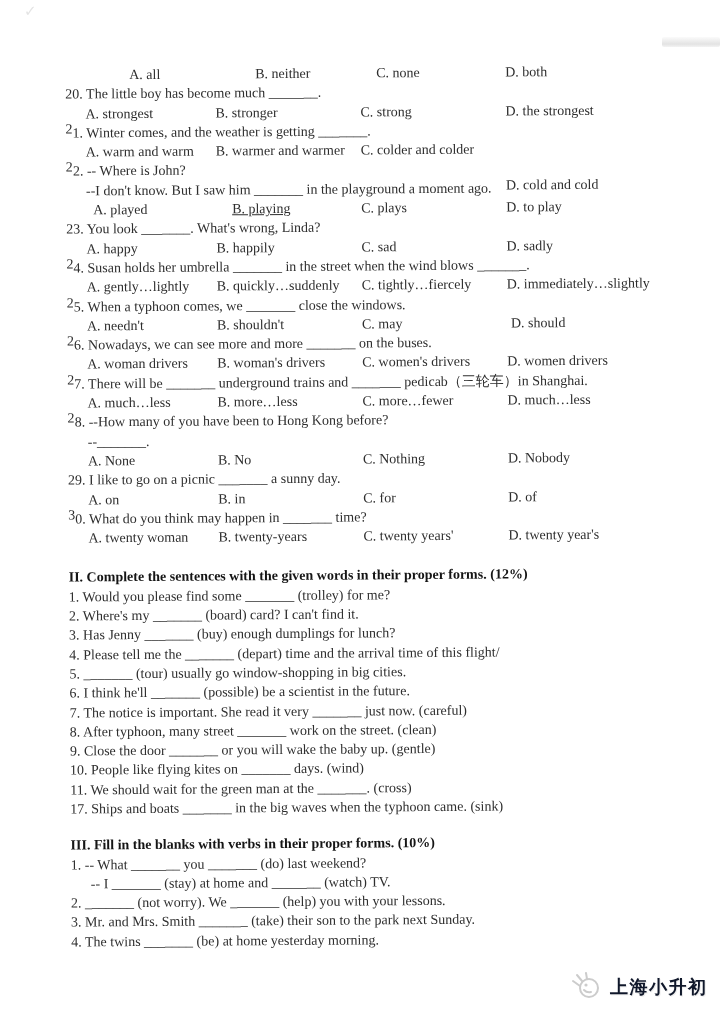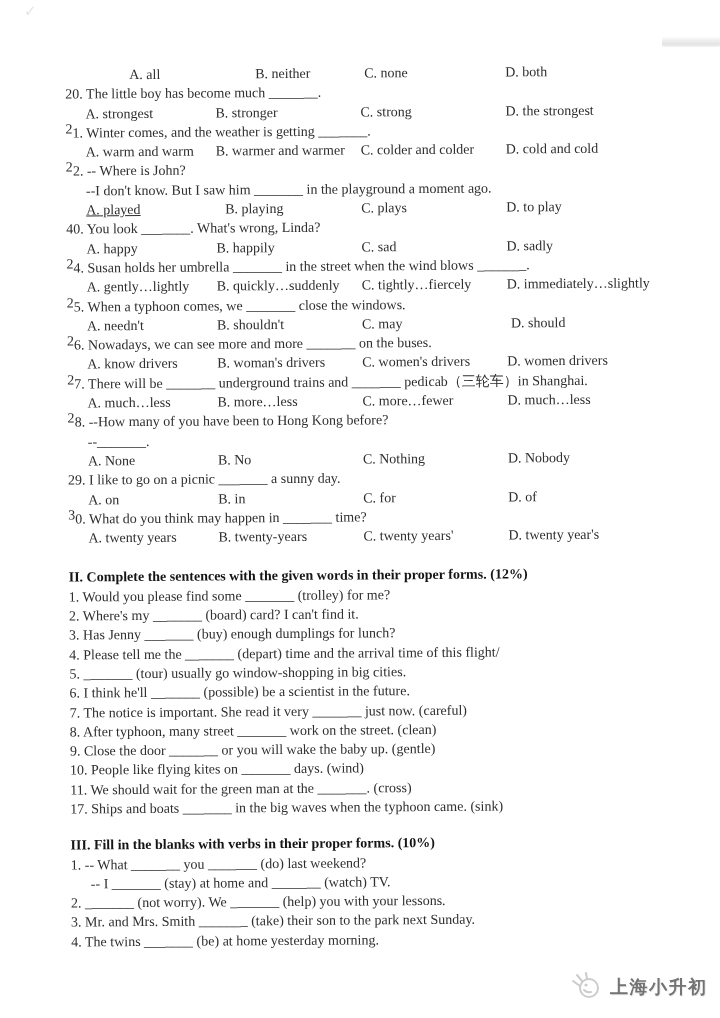--- a/index.html
+++ b/index.html
@@ -23,65 +23,65 @@
     position:absolute;left:24px;top:2px;font-size:15px;color:#e4e4e4;
     font-family:"DejaVu Sans",sans-serif;
   }
   .smudge-artifact{
     position:absolute;left:662px;top:37px;width:58px;height:10px;
     background:linear-gradient(to bottom,#fbfbfb,#e3e3e3 70%,#f3f3f3);
     border-radius:2px;
   }
   .watermark{
     position:absolute;left:568px;top:970px;display:flex;align-items:center;gap:8px;
-    color:#737373;
+    color:#0f172a;
   }
   .brand{
     font-size:18px;font-weight:bold;letter-spacing:1.5px;
     font-family:"DejaVu Sans",sans-serif;
     text-shadow:1px 1px 0 #ededed;
   }
 </style>
 </head>
 <body>
 
 <div class="page">
   <span class="check-artifact">✓</span>
   <div class="smudge-artifact"></div>
 
   <div class="content" id="content">
       <div class="row">
         <span class="opt" style="left: 20px; margin-left: 44px;">A. all</span>
         <span class="opt" style="left: 150px; margin-left: 40px;">B. neither</span>
-        <span class="opt" style="left: 299px;">C. none</span>
+        <span class="opt" style="left: 311px;">C. none</span>
         <span class="opt" style="left: 440px;">D. both</span>
       </div>
       <div class="row"><span class="qnum">20.</span> <span>The little boy has become much _______.</span></div>
       <div class="row">
         <span class="opt" style="left: 20px;">A. strongest</span>
         <span class="opt" style="left: 150px;">B. stronger</span>
         <span class="opt" style="left: 295px;">C. strong</span>
         <span class="opt" style="left: 440px;">D. the strongest</span>
       </div>
       <div class="row"><span class="qnum"><span class="rn">2</span>1.</span> <span>Winter comes, and the weather is getting _______.</span></div>
       <div class="row">
         <span class="opt" style="left: 20px;">A. warm and warm</span>
         <span class="opt" style="left: 150px;">B. warmer and warmer</span>
         <span class="opt" style="left: 295px;">C. colder and colder</span>
-        <span class="opt" style="left: 440px;">D. cold and cold</span>
+        <span class="opt" style="left: 440px; margin-top: 36px;">D. cold and cold</span>
       </div>
       <div class="row"><span class="qnum"><span class="rn">2</span>2.</span> <span>-- Where is John?</span></div>
       <div class="row"><span class="ind">--I don't know. But I saw him _______ in the playground a moment ago.</span></div>
       <div class="row">
-        <span class="opt" style="left: 20px; text-decoration: underline;">A. played</span>
-        <span class="opt" style="left: 159px;">B. playing</span>
+        <span class="opt" style="left: 27px;">A. played</span>
+        <span class="opt" style="left: 166px; text-decoration: underline;">B. playing</span>
         <span class="opt" style="left: 295px;">C. plays</span>
         <span class="opt" style="left: 440px;">D. to play</span>
       </div>
-      <div class="row"><span class="qnum">40.</span> <span>You look _______. What's wrong, Linda?</span></div>
+      <div class="row"><span class="qnum">23.</span> <span>You look _______. What's wrong, Linda?</span></div>
       <div class="row">
         <span class="opt" style="left: 20px;">A. happy</span>
         <span class="opt" style="left: 150px; font-family: Liberation Serif, serif;">B. happily</span>
         <span class="opt" style="left: 295px;">C. sad</span>
         <span class="opt" style="left: 440px;">D. sadly</span>
       </div>
       <div class="row"><span class="qnum"><span class="rn">2</span>4.</span> <span>Susan holds her umbrella _______ in the street when the wind blows _______.</span></div>
       <div class="row">
         <span class="opt" style="left: 20px;">A. gently…lightly</span>
         <span class="opt" style="left: 150px;">B. quickly…suddenly</span>
@@ -90,21 +90,21 @@
       </div>
       <div class="row"><span class="qnum"><span class="rn">2</span>5.</span> <span>When a typhoon comes, we _______ close the windows.</span></div>
       <div class="row">
         <span class="opt" style="left: 20px; text-align: right;">A. needn't</span>
         <span class="opt" style="left: 150px;">B. shouldn't</span>
         <span class="opt" style="left: 295px;">C. may</span>
         <span class="opt" style="left: 444px; text-align: center;">D. should</span>
       </div>
       <div class="row"><span class="qnum"><span class="rn">2</span>6.</span> <span>Nowadays, we can see more and more _______ on the buses.</span></div>
       <div class="row">
-        <span class="opt" style="left: 20px;">A. know drivers</span>
+        <span class="opt" style="left: 20px;">A. woman drivers</span>
         <span class="opt" style="left: 150px;">B. woman's drivers</span>
         <span class="opt" style="left: 295px;">C. women's drivers</span>
         <span class="opt" style="left: 440px;">D. women drivers</span>
       </div>
       <div class="row"><span class="qnum"><span class="rn">2</span>7.</span> <span>There will be _______ underground trains and _______ pedicab（三轮车）in Shanghai.</span></div>
       <div class="row">
         <span class="opt" style="left: 20px;">A. much…less</span>
         <span class="opt" style="left: 150px;">B. more…less</span>
         <span class="opt" style="left: 295px; text-align: center;">C. more…fewer</span>
         <span class="opt" style="left: 440px;">D. much…less</span>
@@ -119,21 +119,21 @@
       </div>
       <div class="row"><span class="qnum">29.</span> <span>I like to go on a picnic _______ a sunny day.</span></div>
       <div class="row">
         <span class="opt" style="left: 20px;">A. on</span>
         <span class="opt" style="left: 150px;">B. in</span>
         <span class="opt" style="left: 295px;">C. for</span>
         <span class="opt" style="left: 440px;">D. of</span>
       </div>
       <div class="row"><span class="qnum"><span class="rn">3</span>0.</span> <span>What do you think may happen in _______ time?</span></div>
       <div class="row">
-        <span class="opt" style="left: 20px;">A. twenty years</span>
+        <span class="opt" style="left: 20px;">A. twenty woman</span>
         <span class="opt" style="left: 150px;">B. twenty-years</span>
         <span class="opt" style="left: 295px;">C. twenty years'</span>
         <span class="opt" style="left: 440px;">D. twenty year's</span>
       </div>
       <div class="gap" style="height: 20px;"></div>
       <div class="row hdr"><span>II. Complete the sentences with the given words in their proper forms. (12%)</span></div>
       <div class="row"><span class="qnum">1.</span> <span>Would you please find some _______ (trolley) for me?</span></div>
       <div class="row"><span class="qnum">2.</span> <span>Where's my _______ (board) card? I can't find it.</span></div>
       <div class="row"><span class="qnum">3.</span> <span>Has Jenny _______ (buy) enough dumplings for lunch?</span></div>
       <div class="row"><span class="qnum">4.</span> <span>Please tell me the _______ (depart) time and the arrival time of this flight/</span></div>

